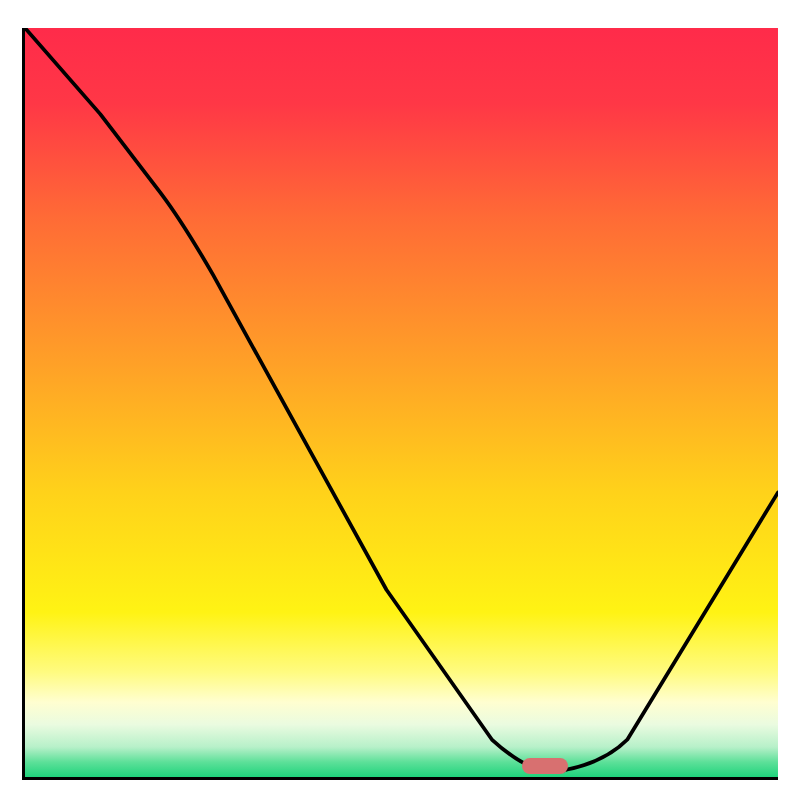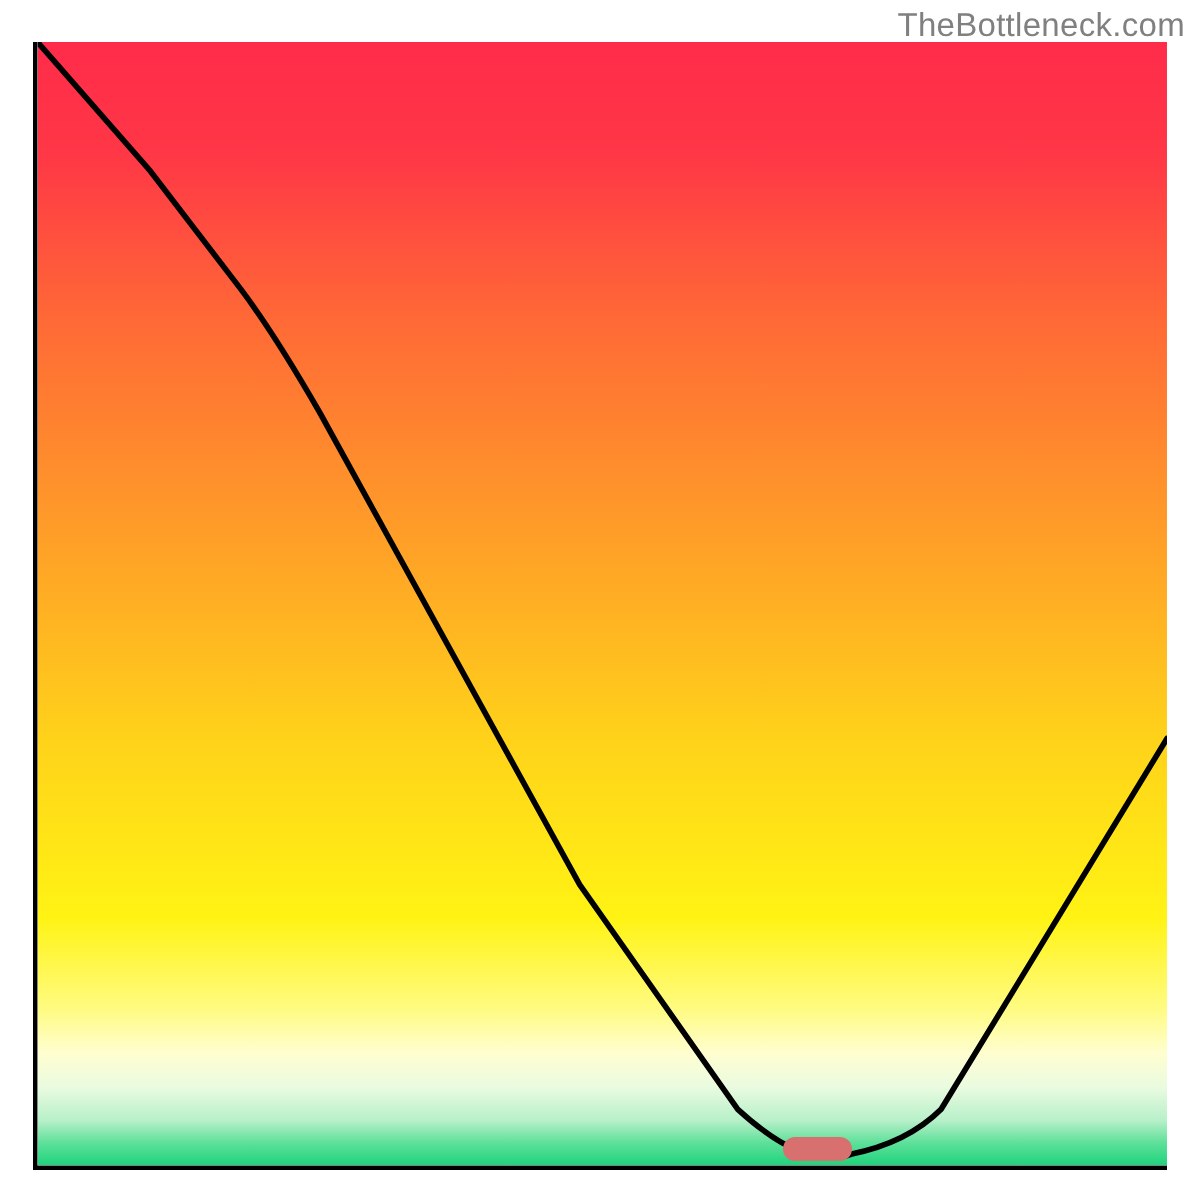--- a/index.html
+++ b/index.html
@@ -52,21 +52,20 @@
     height: 16px;
     border-radius: 8px;
     background: #d87070;
     transform: translate(-50%, -50%);
   }
 </style>
 </head>
 <body>
 <div class="wrap">
 
-  <div class="attribution">TheBottleneck.com</div>
 
   <div class="plot">
 
     <svg class="gradient" viewBox="0 0 756 752" preserveAspectRatio="none">
       <defs>
         <linearGradient id="heat" x1="0" y1="0" x2="0" y2="1">
           <stop offset="0%" stop-color="#ff2b4a"></stop>
           <stop offset="10%" stop-color="#ff3746"></stop>
           <stop offset="25%" stop-color="#ff6a36"></stop>
           <stop offset="45%" stop-color="#ffa127"></stop>

